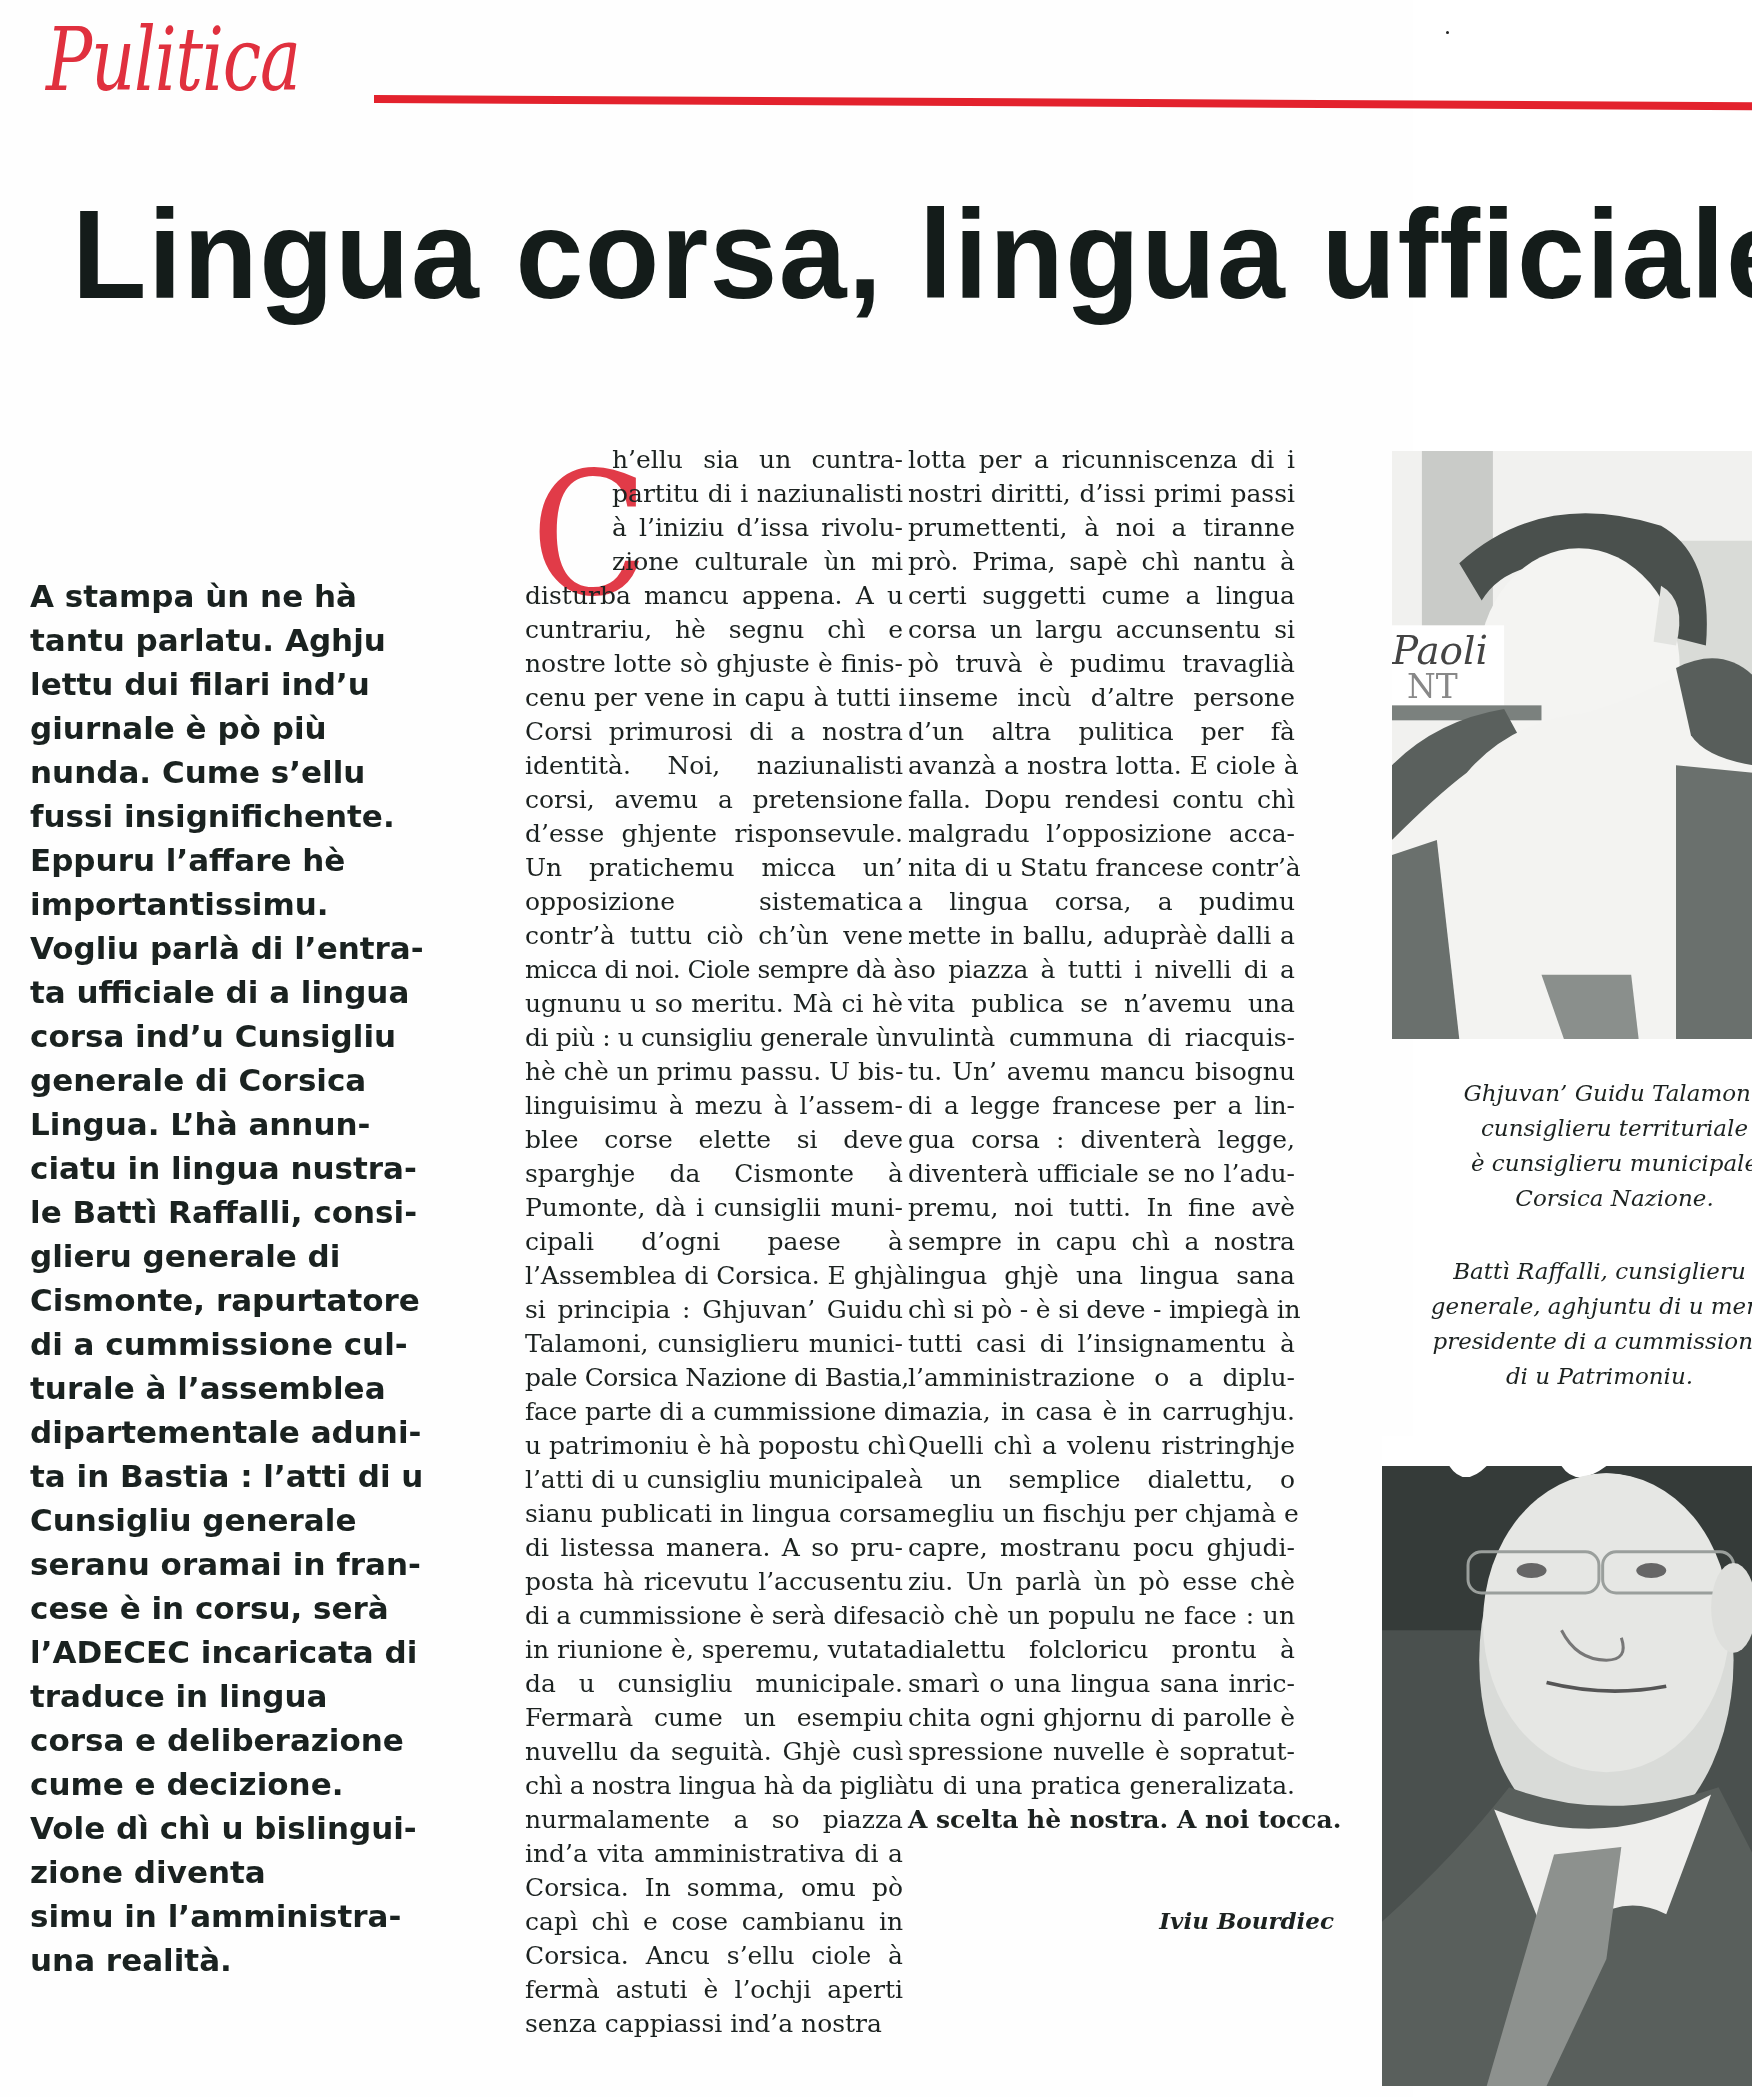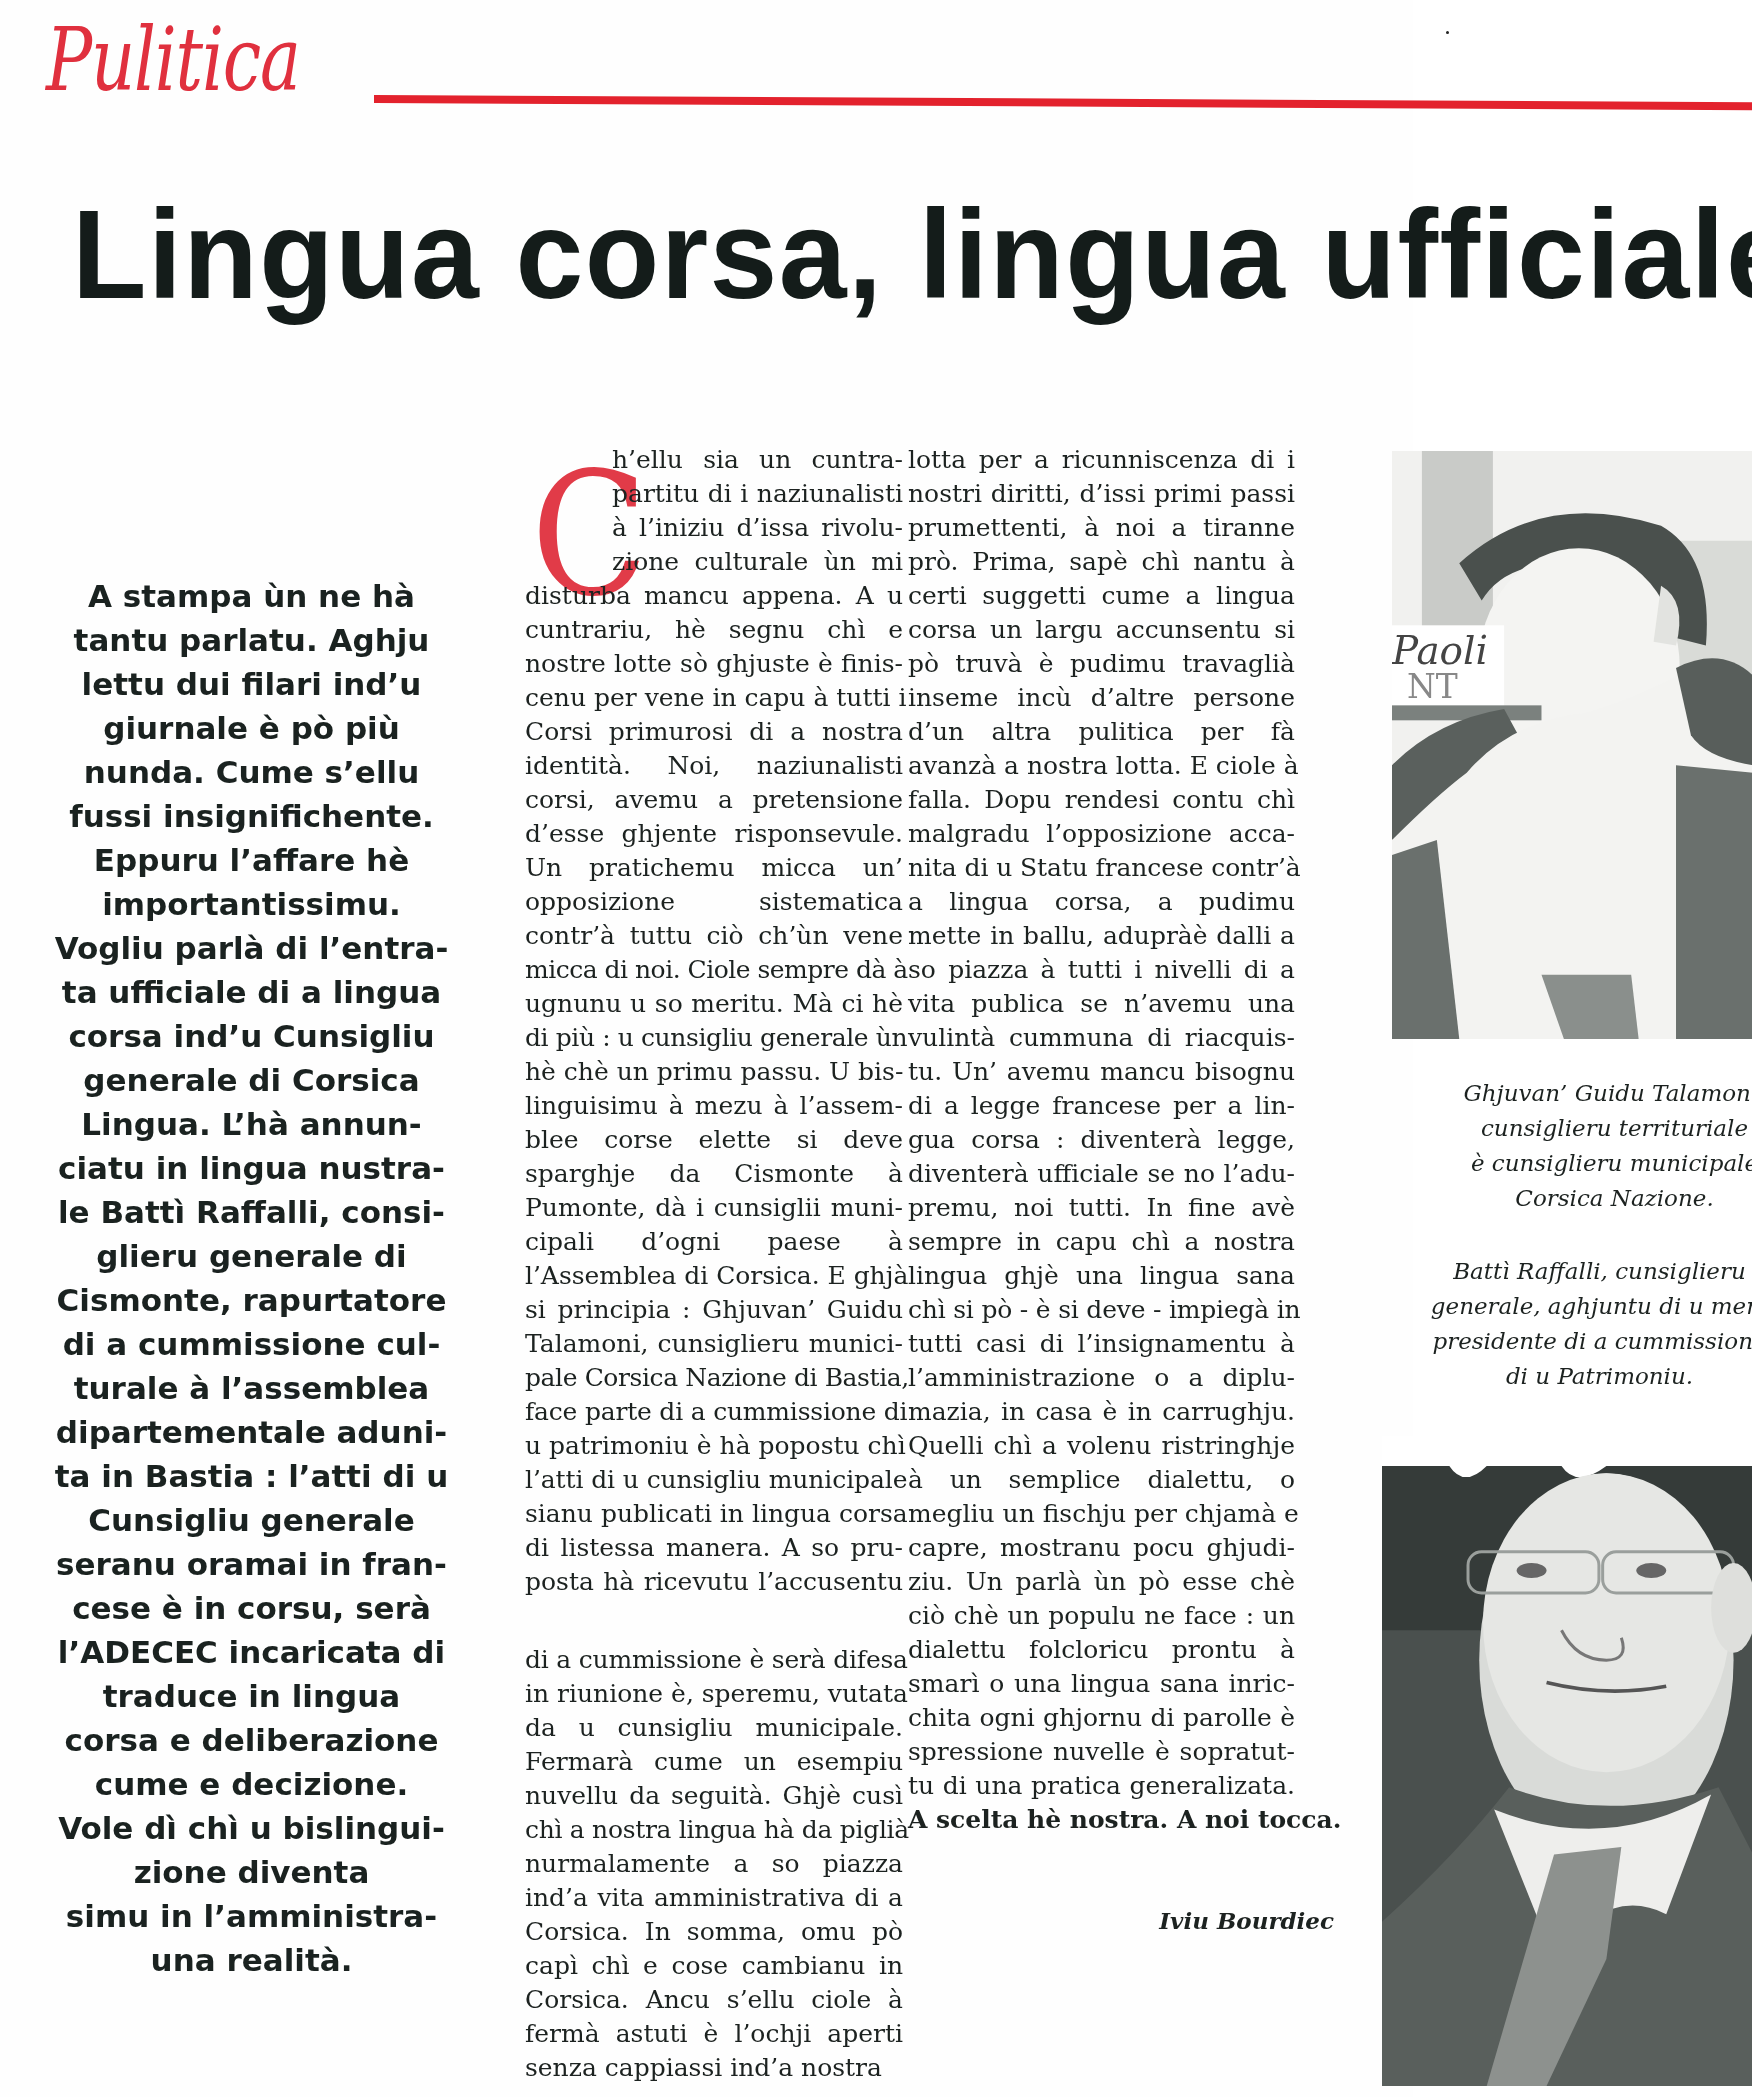--- a/index.html
+++ b/index.html
@@ -24,21 +24,21 @@
     position: absolute; left: 72px; top: 191px; white-space: nowrap;
     font-family: "Liberation Sans", sans-serif; font-weight: 700;
     font-size: 127px; color: #141c1a; letter-spacing: 1.5px; line-height: 1;
     transform: scaleX(0.96); transform-origin: left top;
   }
 
   
   .lead {
     position: absolute; left: 30px; top: 574px; width: 443px;
     font-family: "DejaVu Sans", sans-serif; font-weight: 700;
-    font-size: 31px; line-height: 44px; color: #1a2220; text-align: center;
+    font-size: 31px; line-height: 44px; color: #1a2220; text-align: left;
   }
   .lead .line { display: block; white-space: nowrap; }
 
   
   .col {
     position: absolute; top: 443px;
     font-family: "DejaVu Serif", serif; font-size: 25px; line-height: 34px;
     color: #1c2220;
   }
   .col .line { display: block; white-space: nowrap; text-align: justify; text-align-last: justify; height: 34px; overflow: visible; }
@@ -150,21 +150,21 @@
       <span class="line" style="letter-spacing: -0.04px;">l’Assemblea di Corsica. E ghjà</span>
       <span class="line">si principia : Ghjuvan’ Guidu</span>
       <span class="line">Talamoni, cunsiglieru munici-</span>
       <span class="line" style="letter-spacing: -0.4px;">pale Corsica Nazione di Bastia,</span>
       <span class="line" style="letter-spacing: -0.2px;">face parte di a cummissione di</span>
       <span class="line">u patrimoniu è hà popostu chì</span>
       <span class="line" style="letter-spacing: -0.1px;">l’atti di u cunsigliu municipale</span>
       <span class="line">sianu publicati in lingua corsa</span>
       <span class="line">di listessa manera. A so pru-</span>
       <span class="line">posta hà ricevutu l’accusentu</span>
-      <span class="line" style="letter-spacing: -0.2px; margin-top: 44px;">di a cummissione è serà difesa</span>
+      <span class="line" style="letter-spacing: -0.2px;">di a cummissione è serà difesa</span>
       <span class="line">in riunione è, speremu, vutata</span>
       <span class="line">da u cunsigliu municipale.</span>
       <span class="line">Fermarà cume un esempiu</span>
       <span class="line">nuvellu da seguità. Ghjè cusì</span>
       <span class="line" style="letter-spacing: -0.3px;">chì a nostra lingua hà da piglià</span>
       <span class="line">nurmalamente a so piazza</span>
       <span class="line">ind’a vita amministrativa di a</span>
       <span class="line">Corsica. In somma, omu pò</span>
       <span class="line">capì chì e cose cambianu in</span>
       <span class="line">Corsica. Ancu s’ellu ciole à</span>

